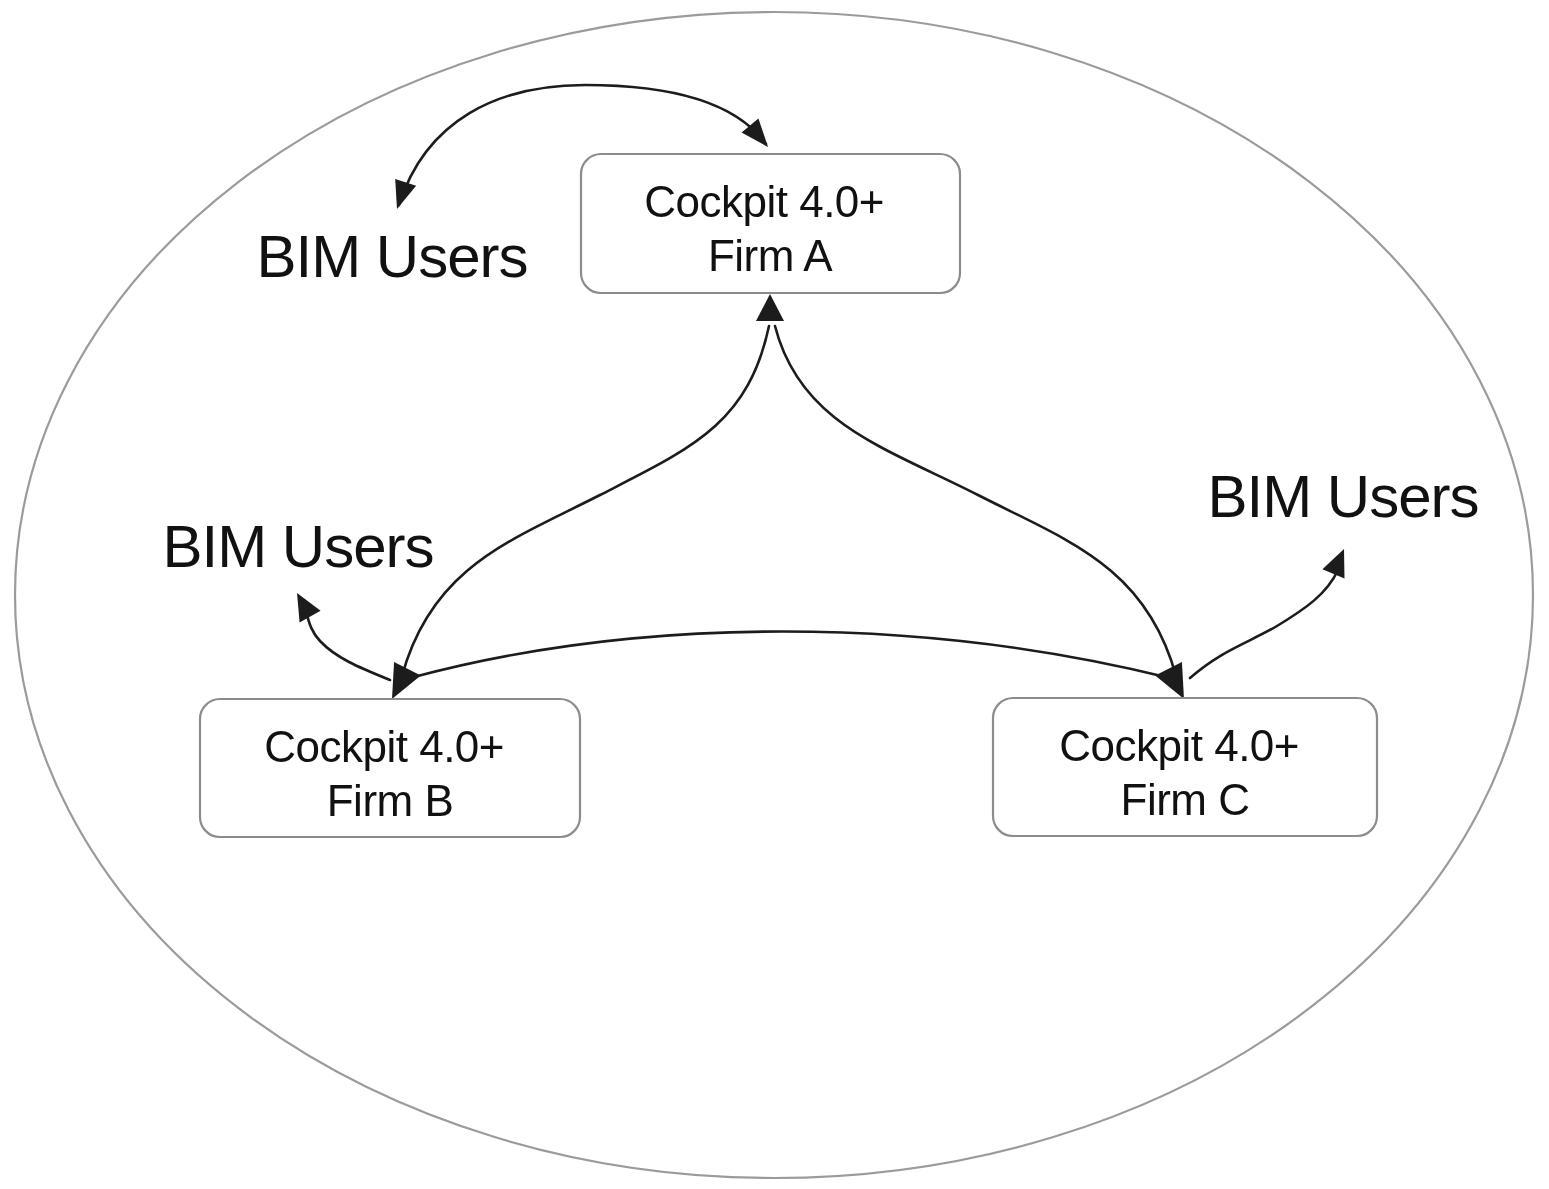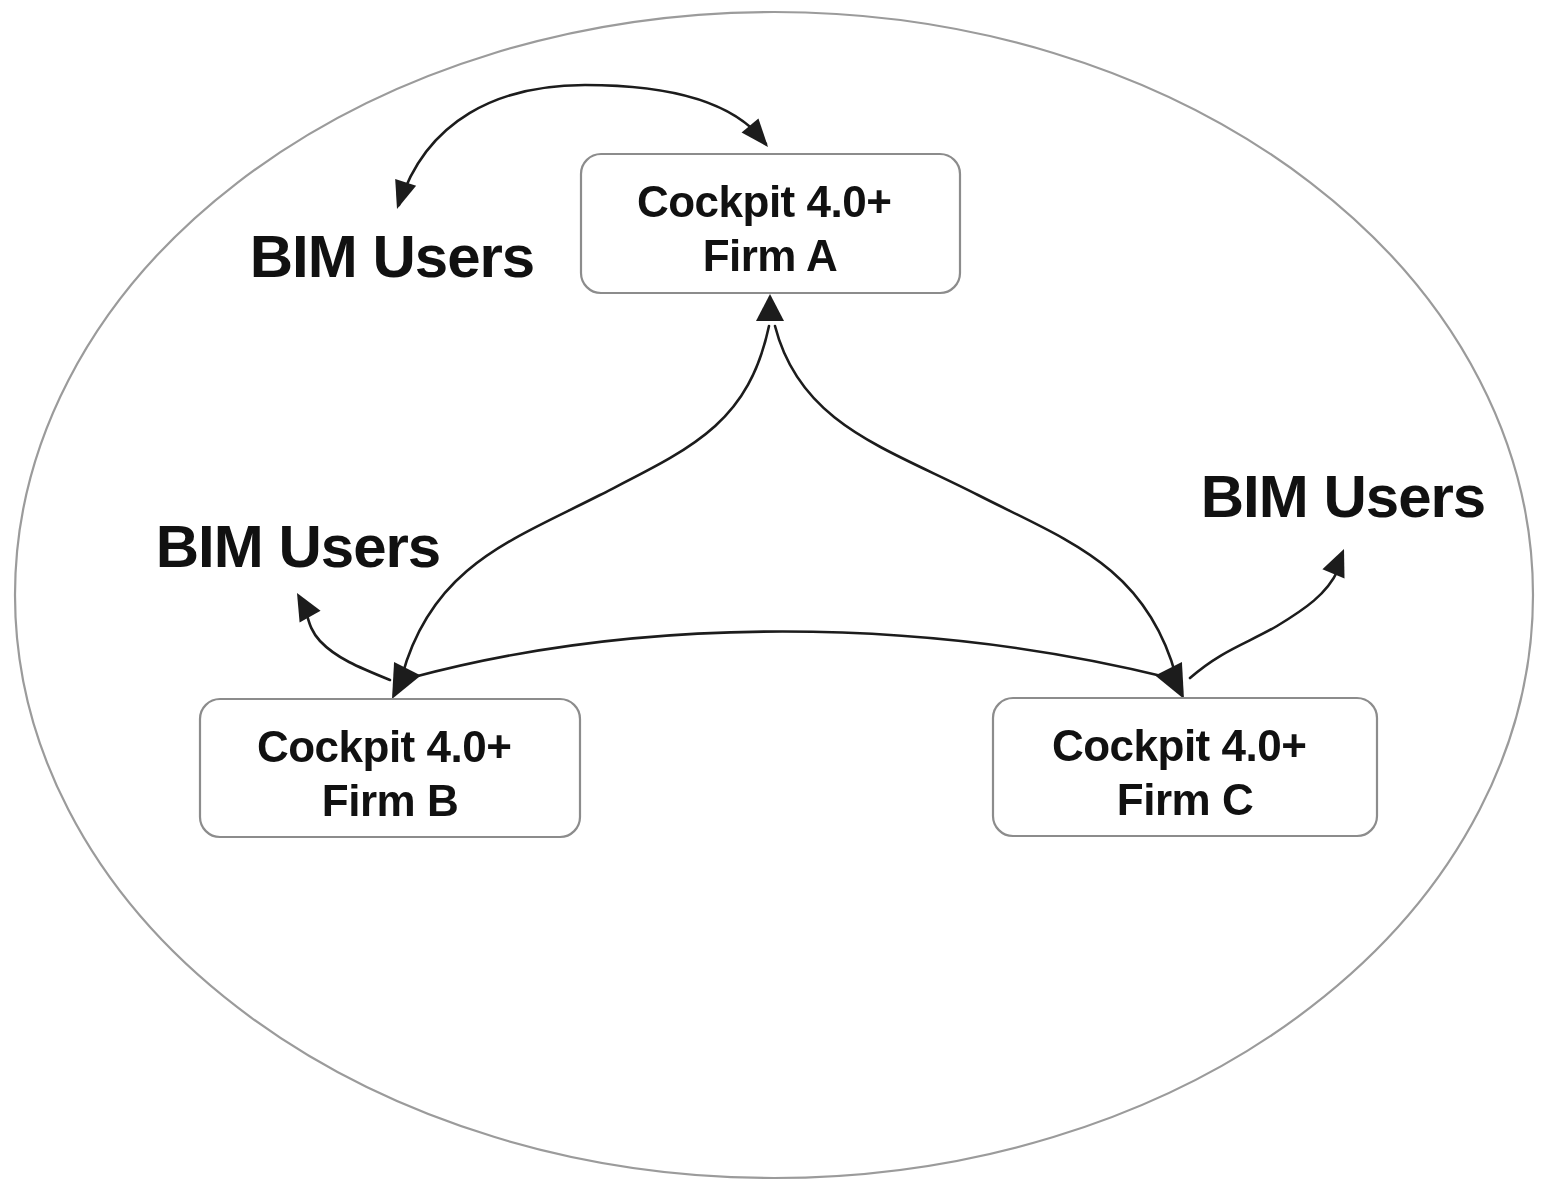--- a/index.html
+++ b/index.html
@@ -10,21 +10,20 @@
     --ellipse_border:#9b9b9b;
     --background:#ffffff;
   }
   html,body{margin:0;padding:0;background:var(--background);}
   .stage{
     position:relative;
     width:1549px;height:1189px;
     background:var(--background);
     font-family:"Liberation Sans", sans-serif;
     overflow:hidden;
-    font-weight:bold;
   }
   svg{display:block;width:1549px;height:1189px;}
   .boundary{fill:none;stroke:var(--ellipse_border);stroke-width:2.2;}
   .curve{fill:none;stroke:var(--arrow);stroke-width:2.6;stroke-linecap:round;}
   .head{fill:var(--arrow);stroke:none;}
   .node-rect{fill:var(--node_fill);stroke:var(--node_border);stroke-width:2.2;}
   .node-text{fill:var(--text);font-size:44px;text-anchor:middle;letter-spacing:-0.5px;}
   .bim-label{fill:var(--text);font-size:60px;text-anchor:middle;letter-spacing:-1px;}
 </style>
 </head>

